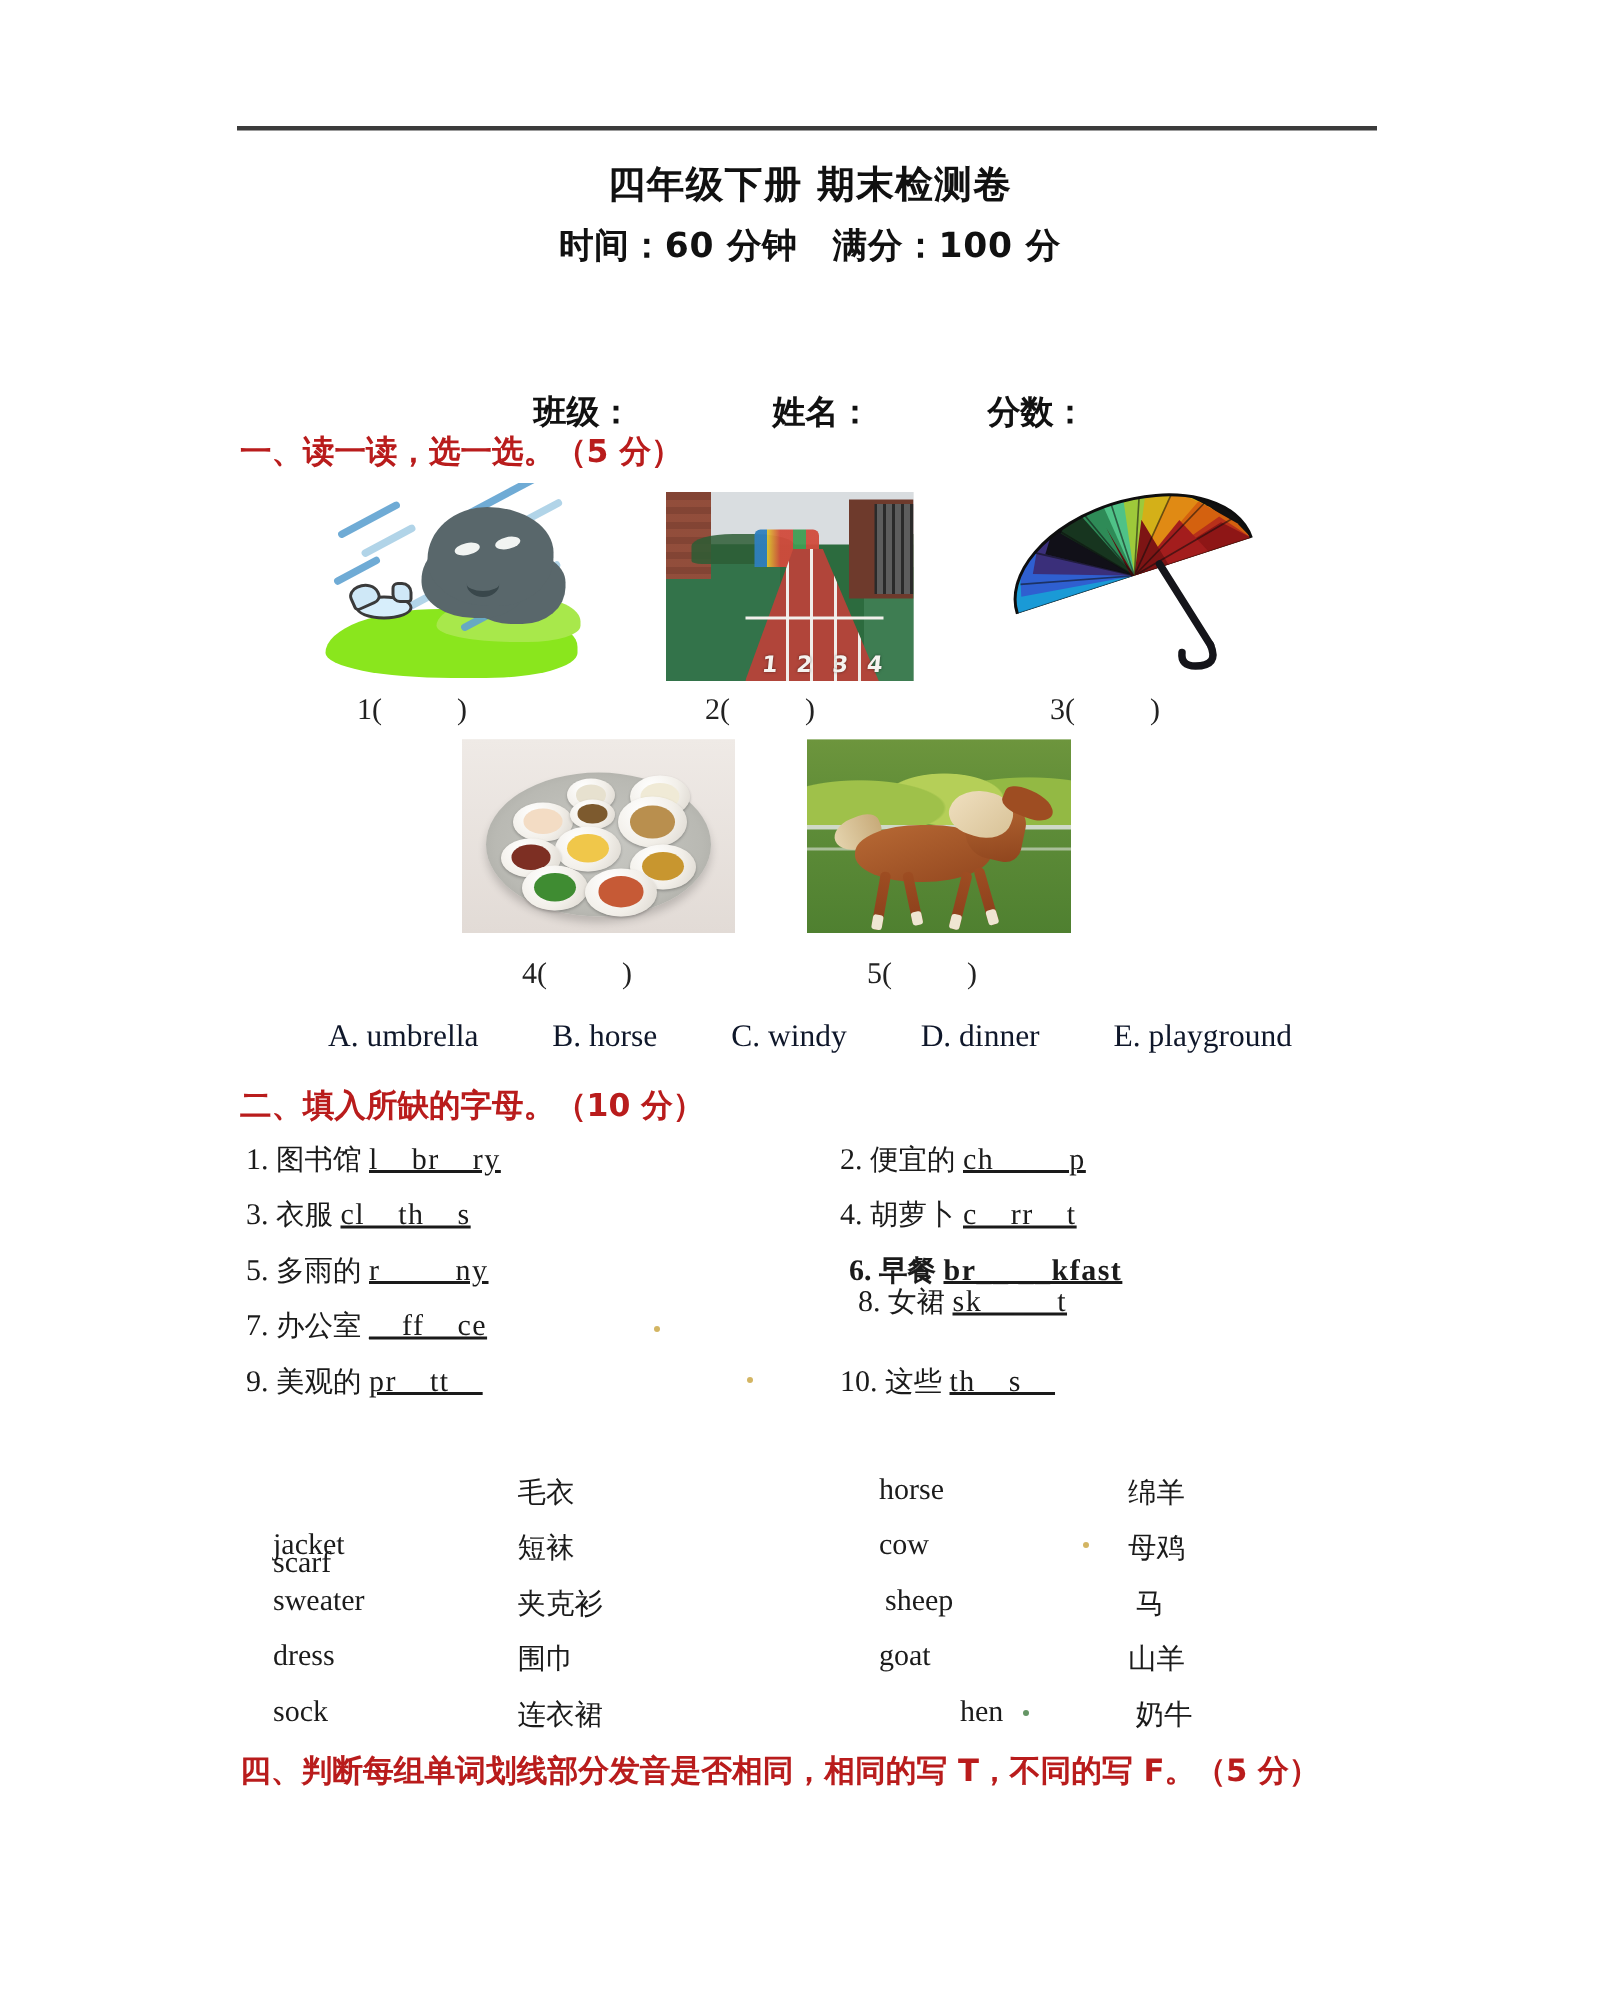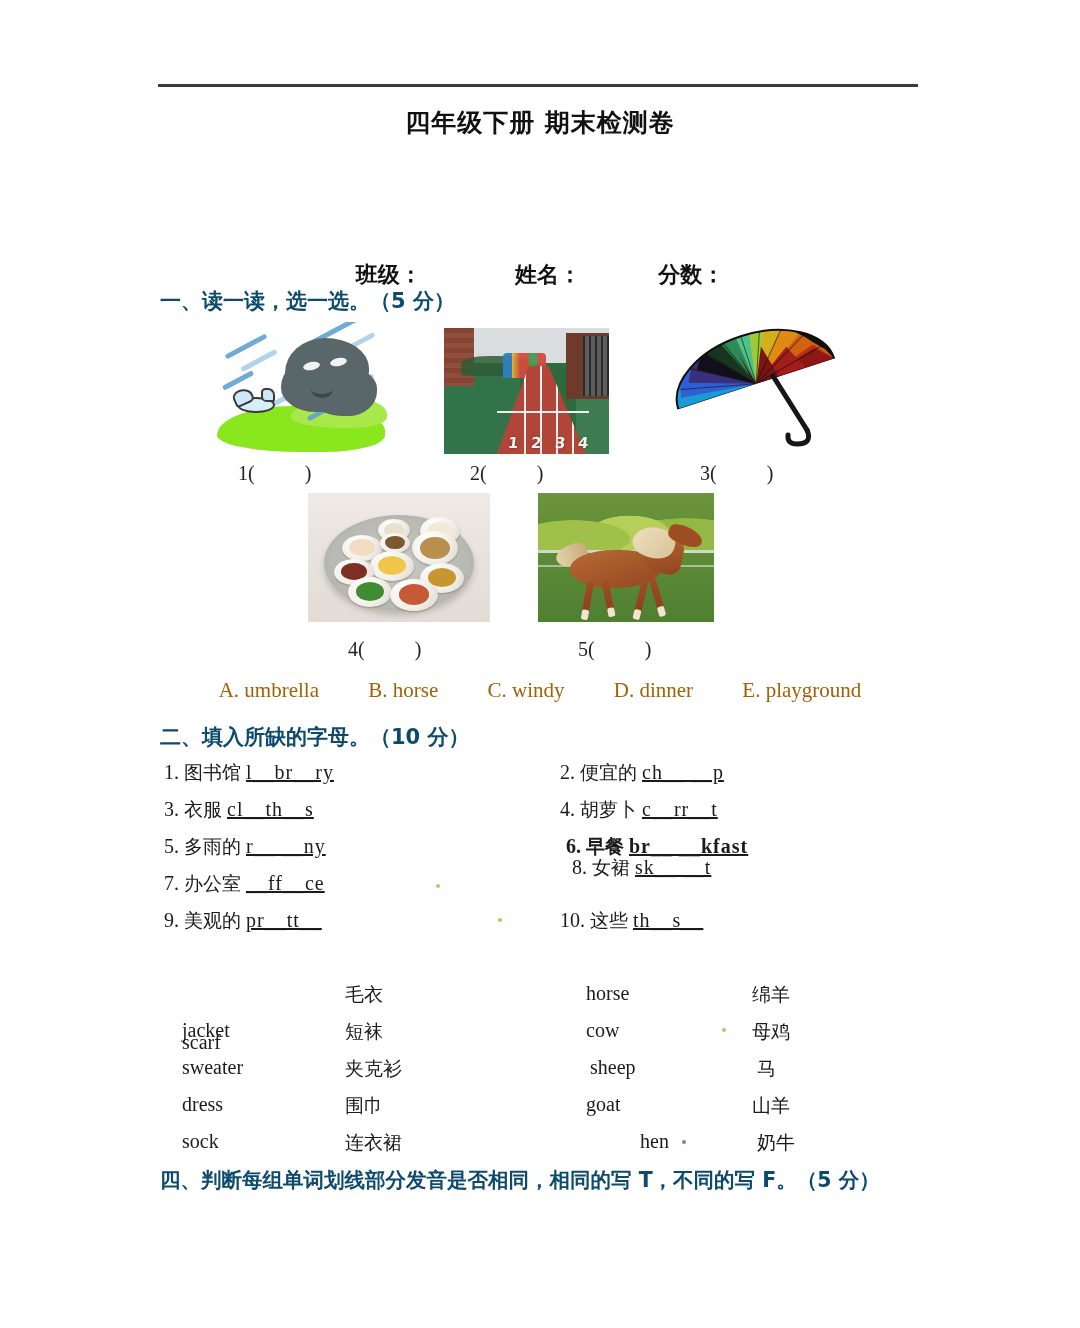--- a/index.html
+++ b/index.html
@@ -72,21 +72,21 @@
   .info-row span { display: inline-block; }
   .info-gap-1 { width: 78px; }
   .info-gap-2 { width: 62px; }
 
   
   .sec-head {
     position: absolute;
     font-family: "DejaVu Sans", "Liberation Sans", sans-serif;
     font-weight: bold;
     font-size: 21px;
-    color: #0c4a6e;
+    color: #b91c1c;
     white-space: nowrap;
   }
   #sec1-head { left: 160px; top: 287px; }
   #sec2-head { left: 160px; top: 723px; }
   #sec3-head { left: 160px; top: 940px; }
   #sec4-head { left: 160px; top: 1166px; font-size: 20.5px; }
 
   
   .pic {
     position: absolute;
@@ -280,21 +280,21 @@
   .hs-leg .hoof { position:absolute; left:0; bottom:0; width:100%; height:26%;
     background:#efe6d2; border-radius:2px; }
 
   
   .options-line {
     position: absolute;
     left: 0; top: 678px; width: 1080px;
     text-align: center;
     font-size: 21px;
     font-family: "Liberation Serif", serif;
-    color: #a16207;
+    color: #0f172a;
   }
   .options-line span { display: inline-block; margin: 0 22px; }
 
   
   .q2-item {
     position: absolute;
     font-size: 20px;
     font-family: "Liberation Serif", serif;
     color: #1b1b1b;
     white-space: nowrap;
@@ -315,20 +315,21 @@
   .speck { position:absolute; width:4px; height:4px; background:#c8a23c; border-radius:50%; opacity:.8; }
 </style>
 </head>
 <body>
 
 <div class="page">
 
   <div class="top-rule"></div>
 
   <div class="doc-title">四年级下册 期末检测卷</div>
+  <div class="doc-subtitle">时间：60 分钟　满分：100 分</div>
 
   <div class="info-row">
     <span>班级：</span>
     <span class="info-gap-1"></span>
     <span>姓名：</span>
     <span class="info-gap-2"></span>
     <span>分数：</span>
   </div>
 
   <div class="sec-head" id="sec1-head">一、读一读，选一选。（5 分）</div>

